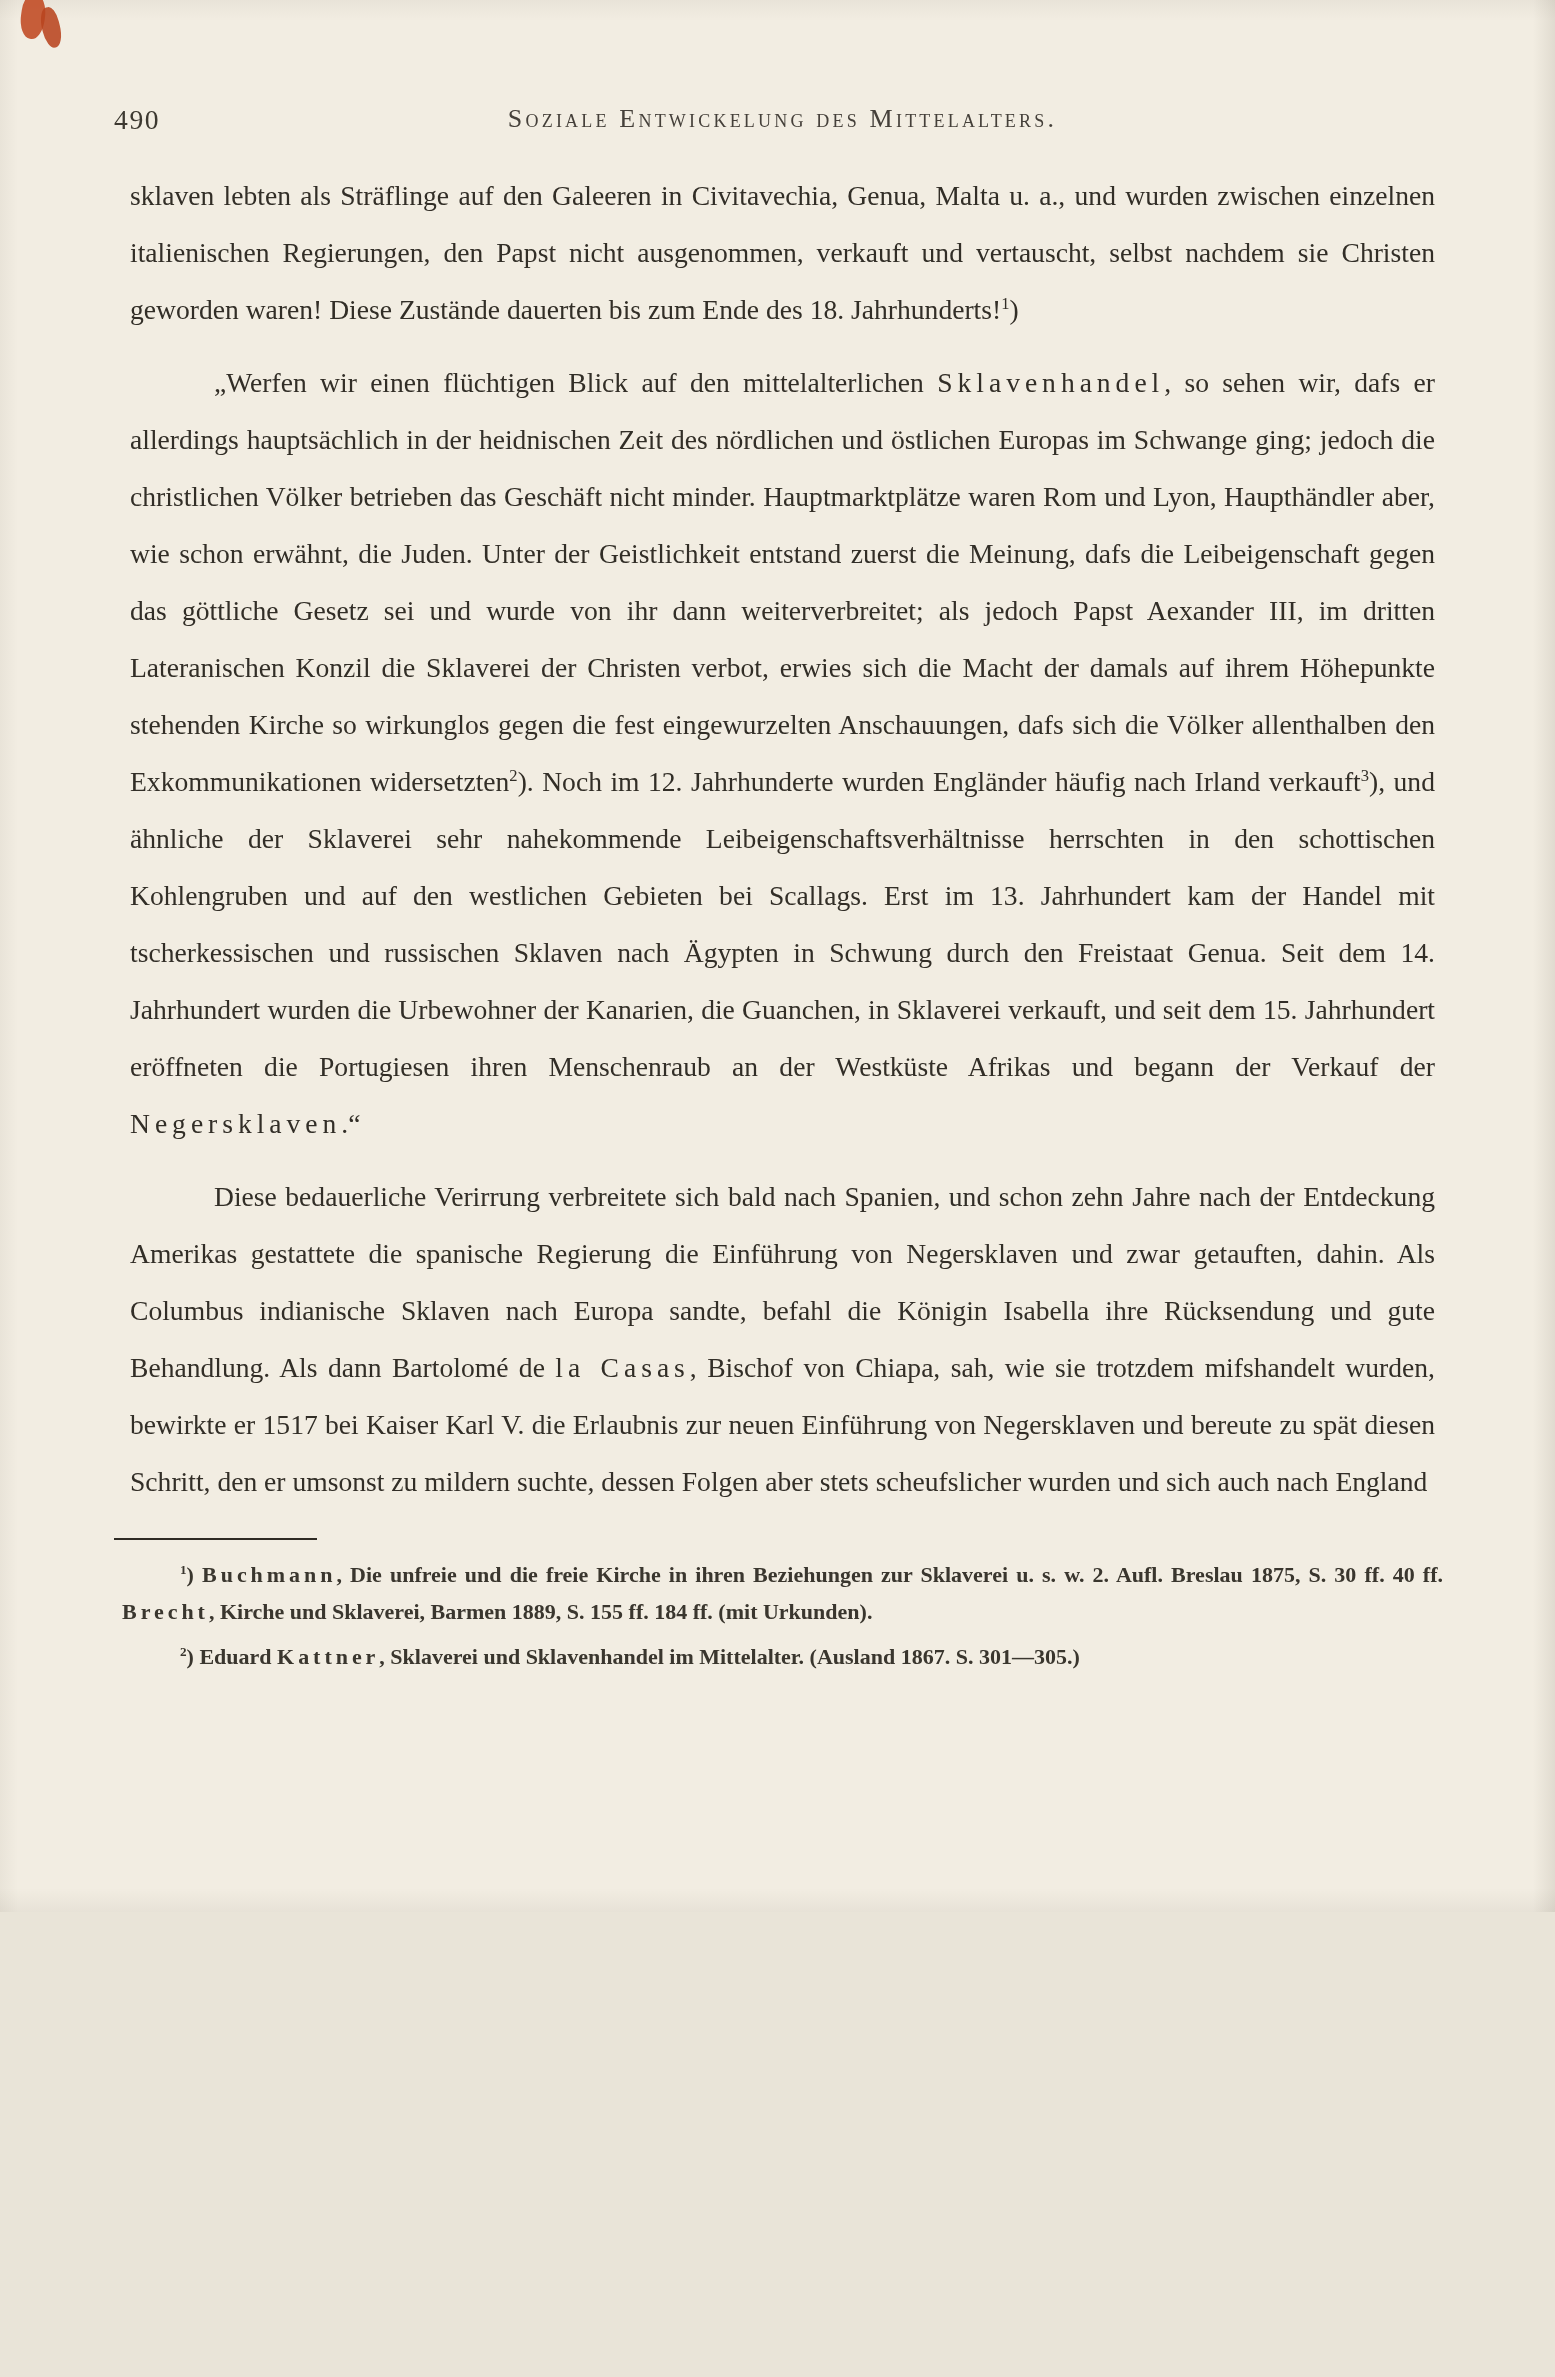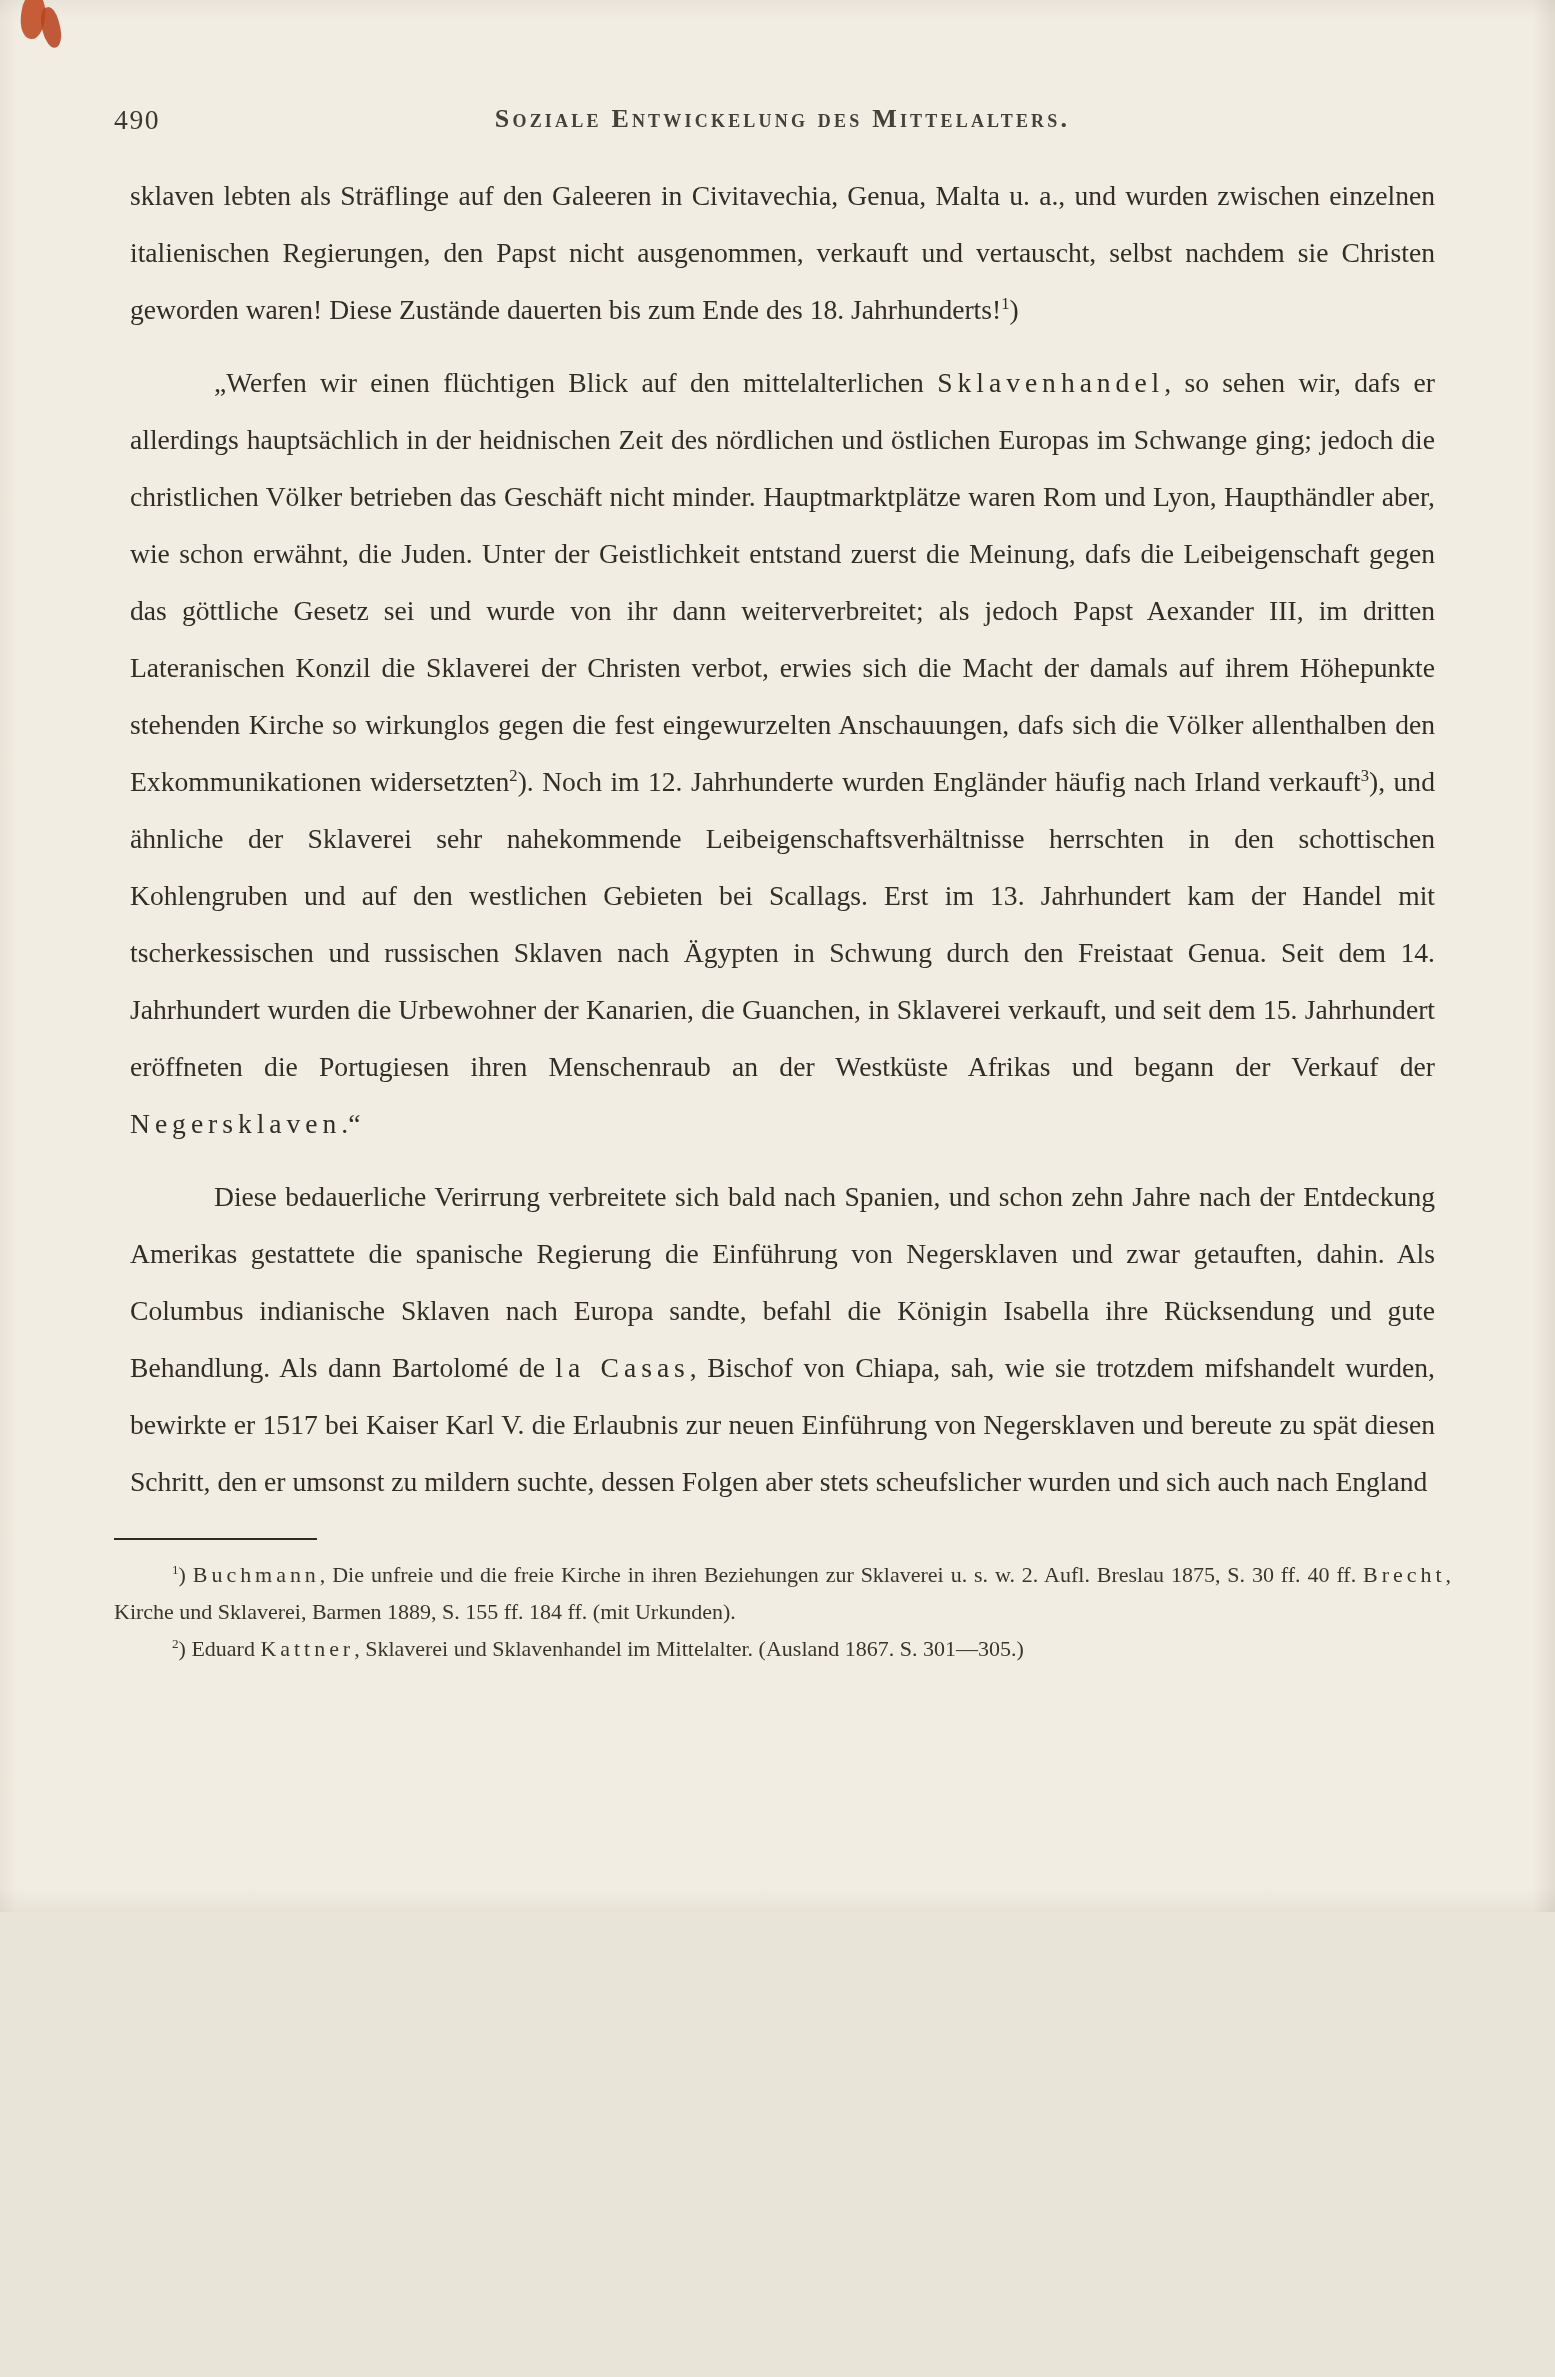--- a/index.html
+++ b/index.html
@@ -48,21 +48,20 @@
     font-size: 27.6px;
     letter-spacing: 1.6px;
     color: #3d3931;
   }
   .running-title {
     text-align: center;
     font-size: 26px;
     font-variant: small-caps;
     letter-spacing: 3.2px;
     color: #45403a;
-    font-weight: bold;
   }
   .body-text {
     font-size: 27.6px;
     line-height: 57px;
     text-align: justify;
     color: #322e27;
   }
   .para {
     margin: 16px;
   }
@@ -84,22 +83,23 @@
     border-top: 2.4px solid #2f2b24;
     margin: 27.6px 0 16px 0;
   }
   .footnotes {
     font-size: 22px;
     line-height: 37px;
     text-align: justify;
     color: #3a362e;
   }
   .footnote {
-    margin: 0;
+    margin: 8px;
     text-indent: 58px;
+    font-weight: bold;
   }
   
   .edge-mark {
     position: absolute;
     pointer-events: none;
   }
   .edge-mark.a {
     left: 21px; top: -6.5px;
     width: 24px; height: 45px;
     background: #c2502a;

